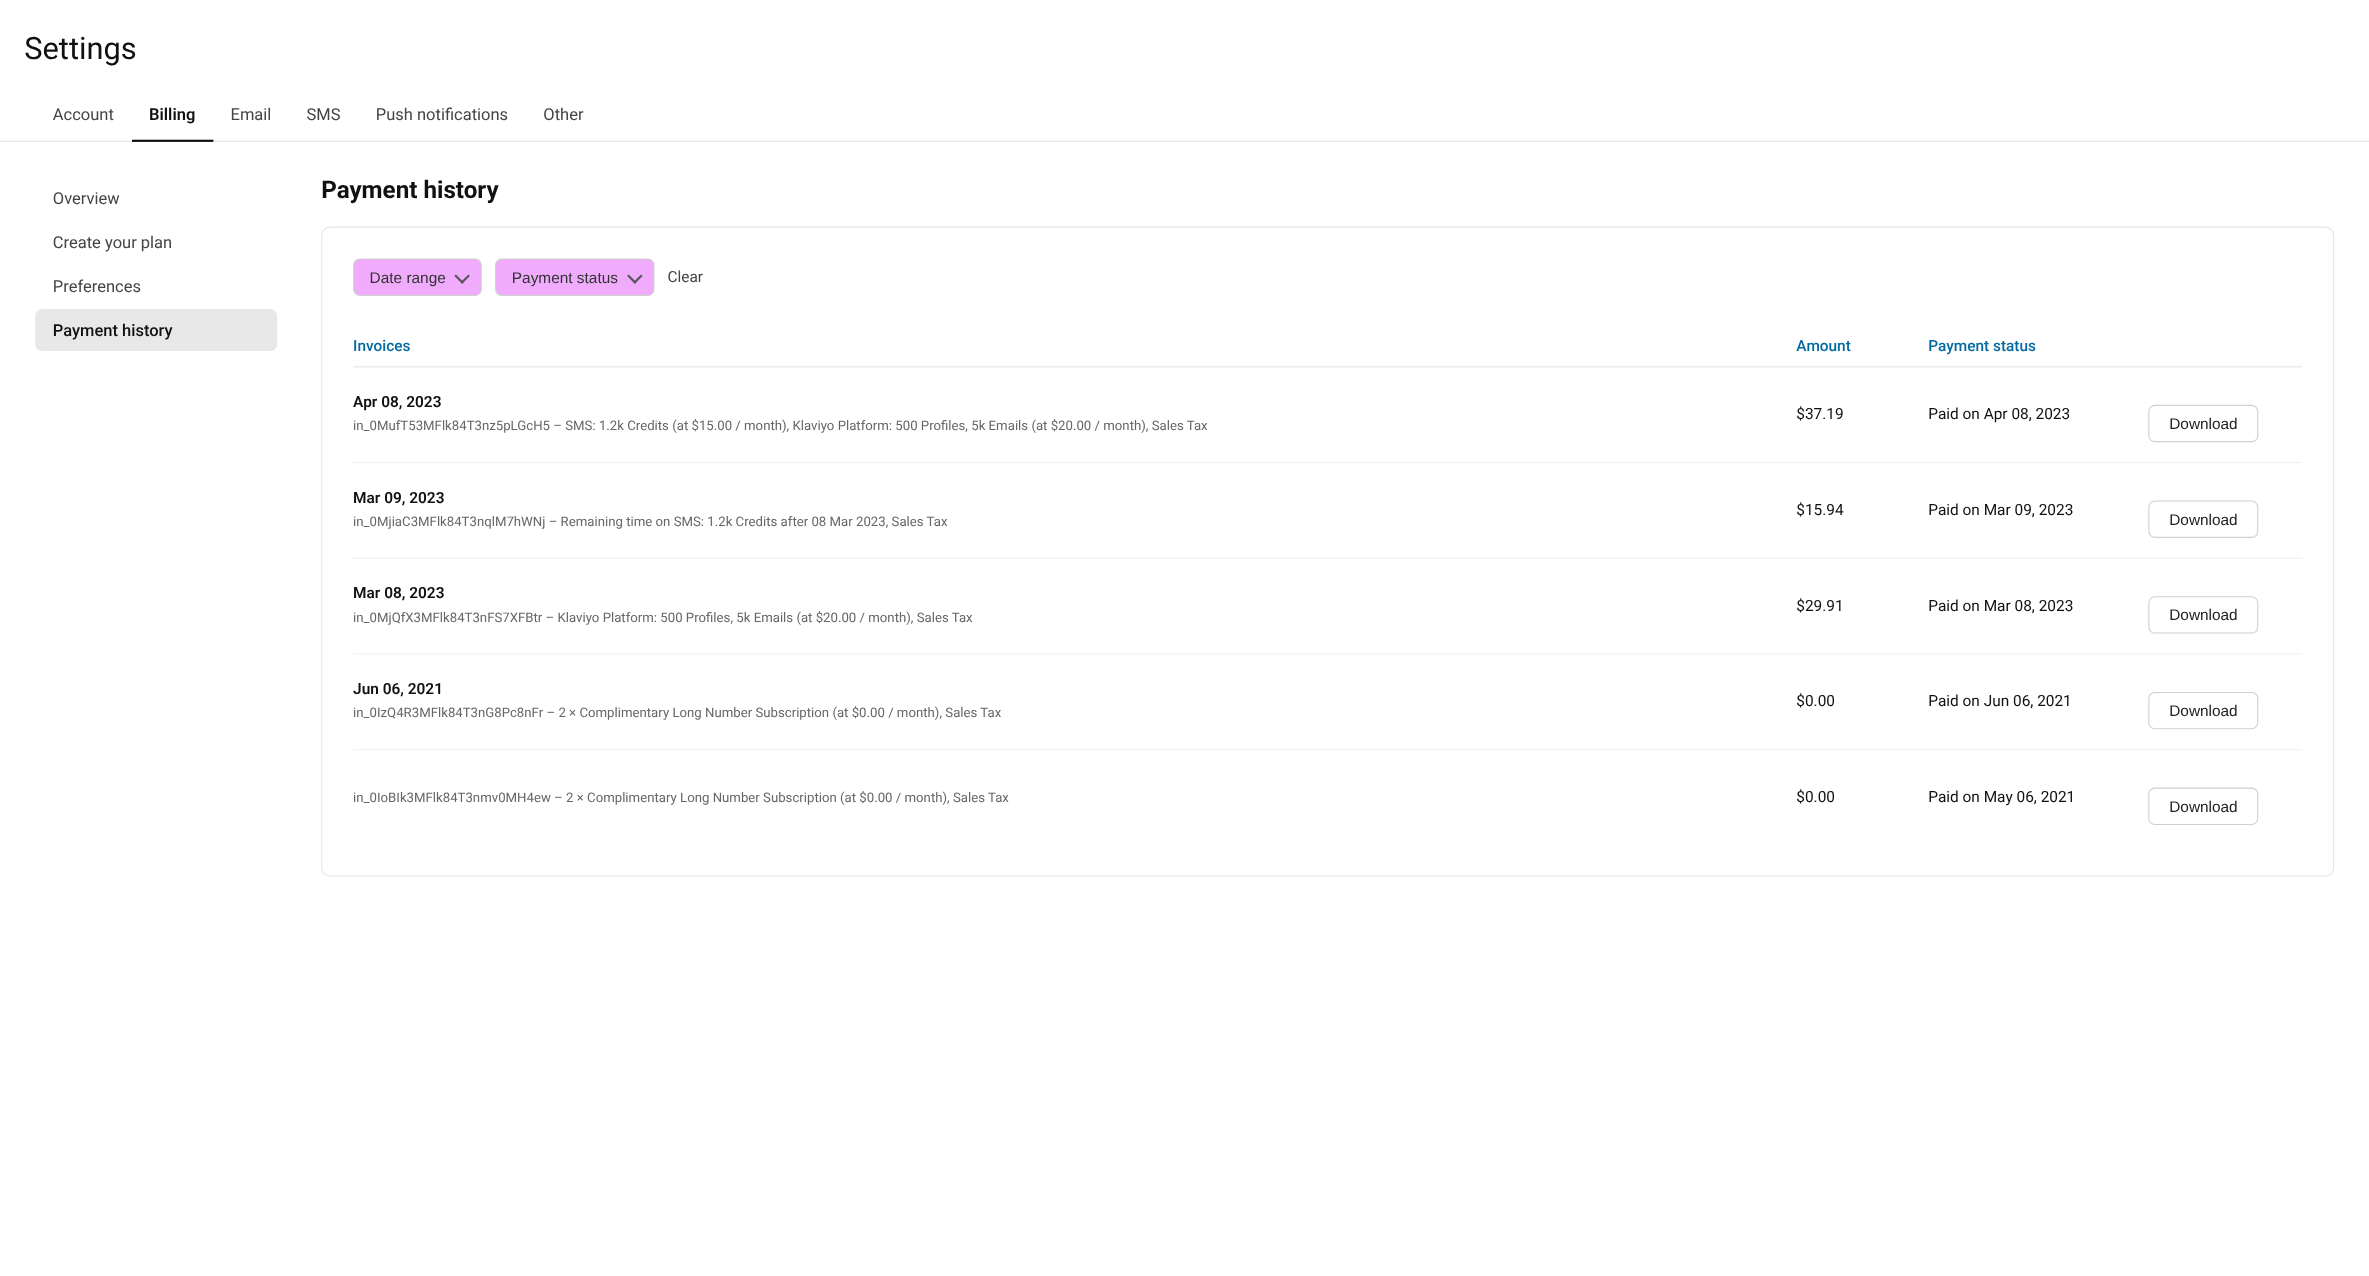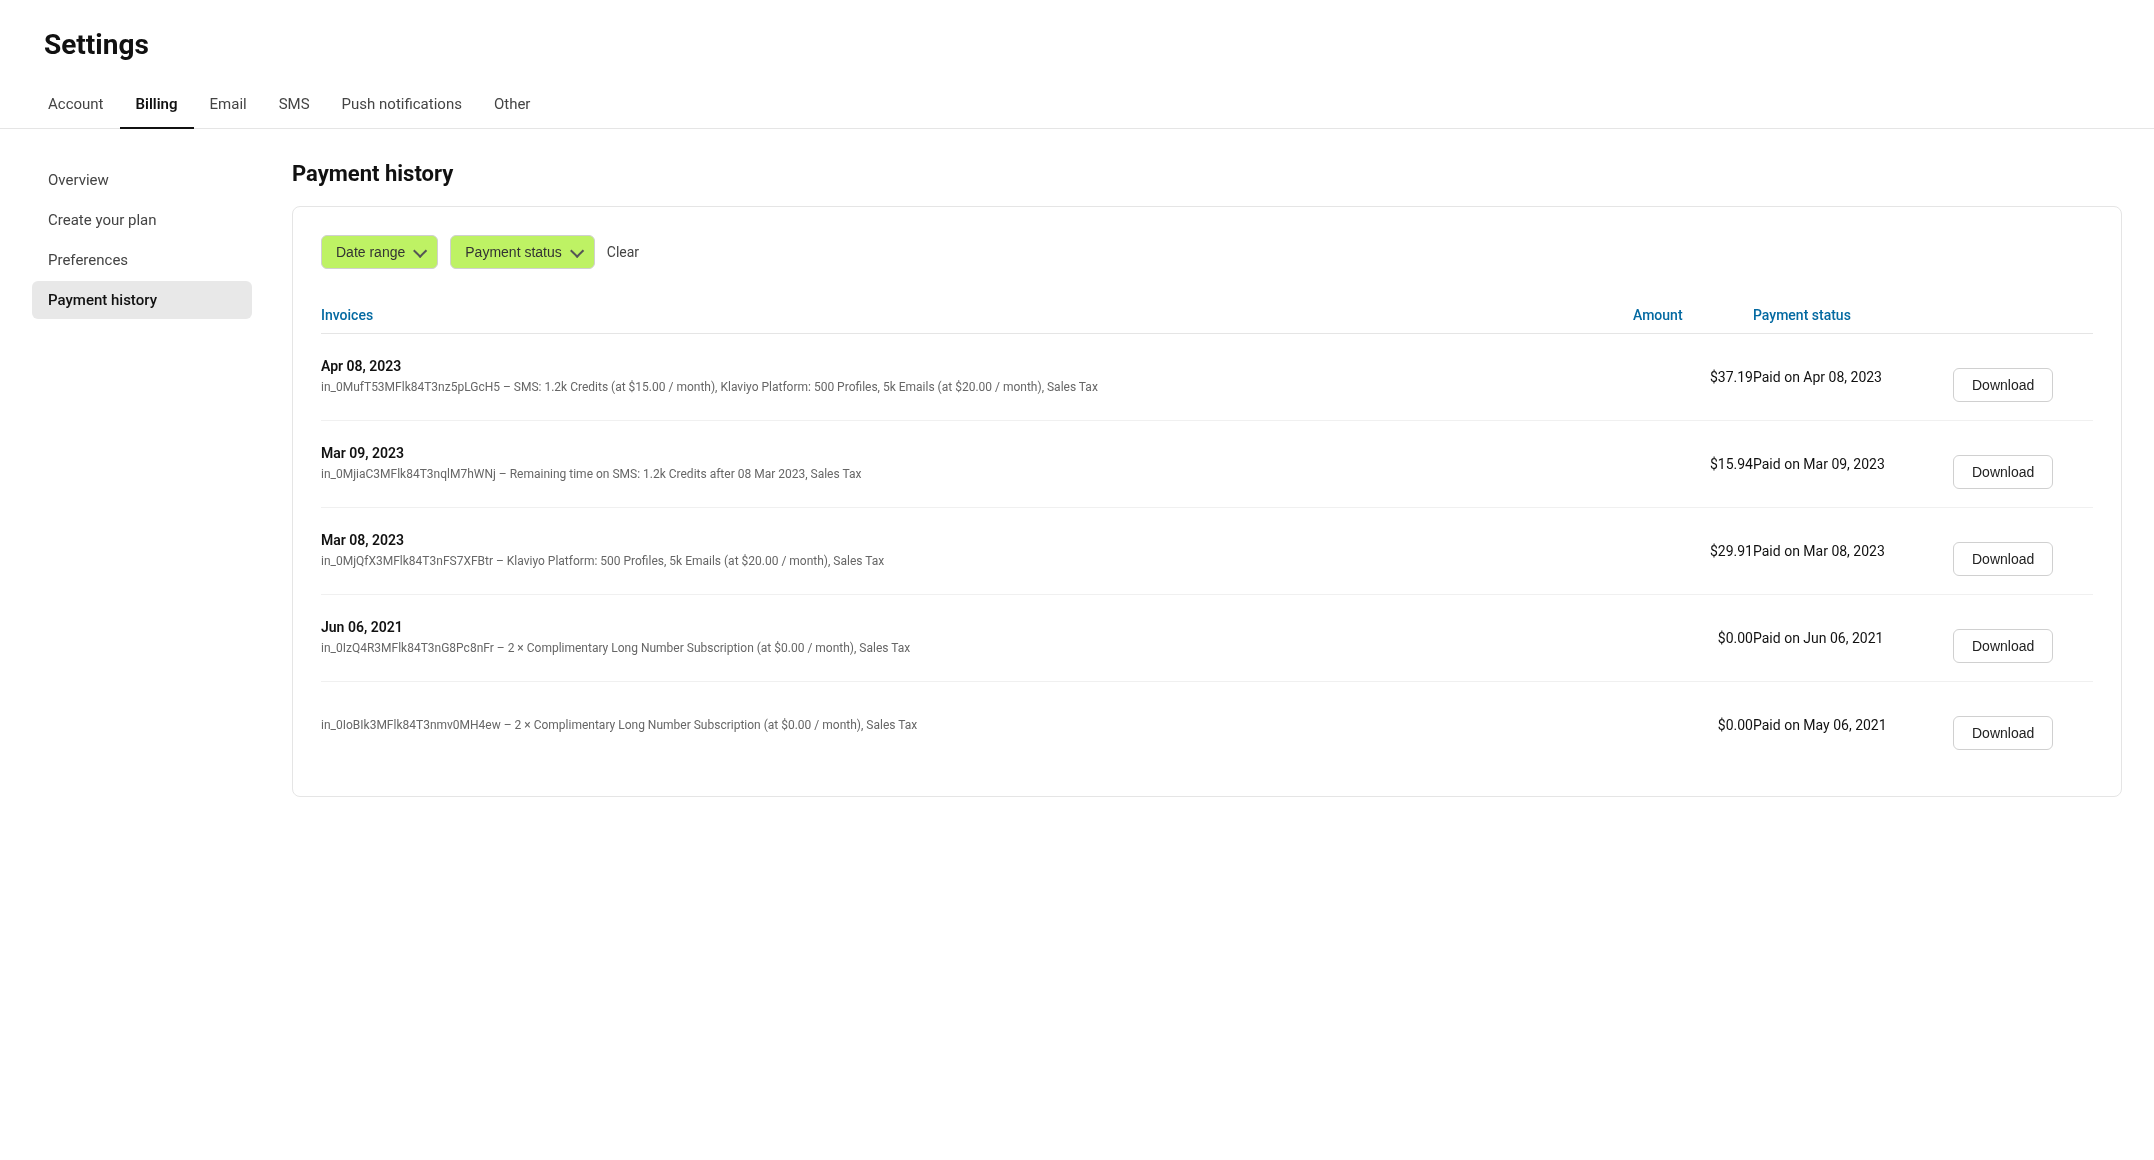--- a/index.html
+++ b/index.html
@@ -1,21 +1,21 @@
 <!DOCTYPE html>
 <html><head>
   <meta charset="utf-8">
   <style>
     * { box-sizing: border-box; margin: 0; padding: 0; }
     body { font-family: -apple-system, BlinkMacSystemFont, 'Segoe UI', Roboto, sans-serif; background: #fff; color: #222; font-size: 15px; }
 
     .page-title {
       font-size: 28px;
-      font-weight: 700;
-      padding: 28px 32px 20px 44px;
+      font-weight: 400;
+      padding: 28px 32px 20px 22px;
       color: #111;
     }
 
     .top-nav {
       display: flex;
       align-items: center;
       border-bottom: 1px solid #e5e5e5;
       padding: 0 32px;
     }
 
@@ -88,21 +88,21 @@
 
     .filter-btn {
       display: flex;
       align-items: center;
       gap: 8px;
       border: 1px solid #d0d0d0;
       border-radius: 6px;
       padding: 8px 14px;
       font-size: 14px;
       color: #333;
-      background: #bef264;
+      background: #f0abfc;
       cursor: pointer;
     }
 
     .clear-link {
       font-size: 14px;
       color: #444;
       cursor: pointer;
     }
 
     .table-header {
@@ -136,21 +136,20 @@
 
     .invoice-id {
       font-size: 12px;
       color: #666;
       line-height: 1.5;
     }
 
     .amount {
       font-size: 14px;
       color: #111;
-      text-align: right;
     }
 
     .payment-status-text {
       font-size: 14px;
       color: #111;
     }
 
     .download-btn {
       border: 1px solid #d0d0d0;
       border-radius: 6px;

